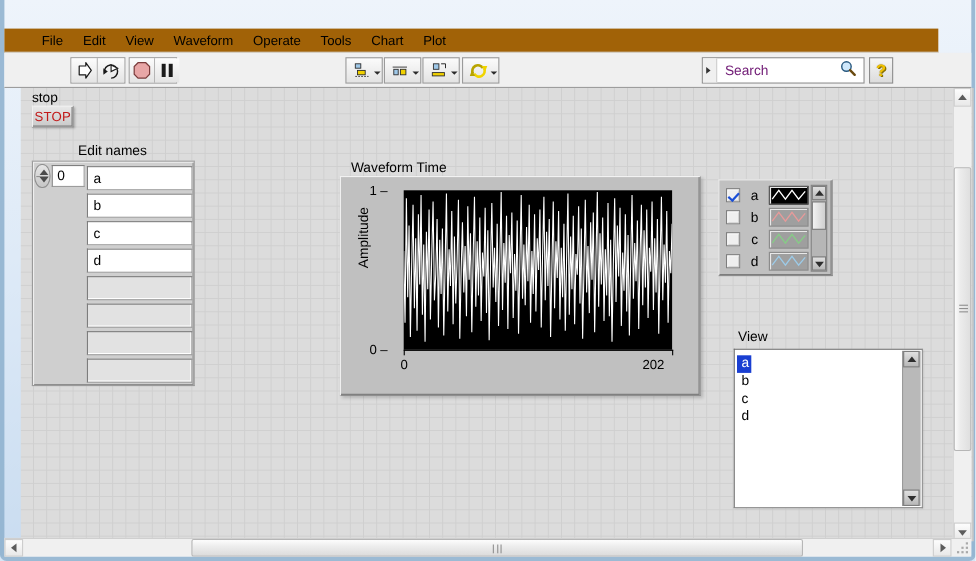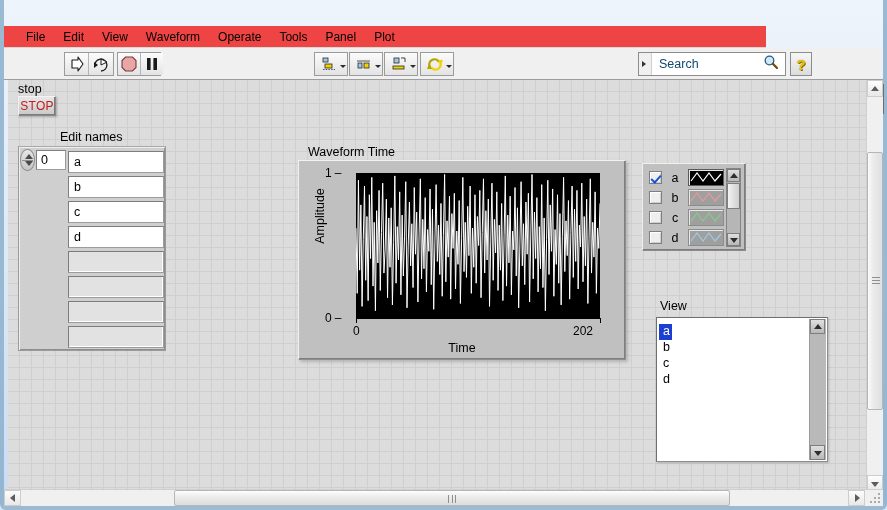--- a/index.html
+++ b/index.html
@@ -94,27 +94,27 @@
     color: #ffffff; font-size: 14px; font-weight: bold;
     display: flex; align-items: center; justify-content: center;
     text-shadow: 0 1px 1px rgba(0,0,0,0.45);
     line-height: 1;
   }
 
   
   .menubar {
     position: absolute;
     left: 4px; top: 26px;
-    width: 762px; height: 22px;
-    background: #ef4444;
+    width: 849px; height: 22px;
+    background: #a16207;
     border-bottom: 1px solid #d8d8d8;
     display: flex;
     align-items: center;
     box-sizing: border-box;
-    padding-left: 14px;
+    padding-left: 26px;
   }
   .menu-item {
     font-size: 12px;
     color: #000;
     padding: 2px 8px;
     margin-right: 2px;
     white-space: nowrap;
   }
 
   
@@ -214,21 +214,21 @@
   .search-handle:after {
     content: ""; position: absolute;
     left: 3px; top: 8px;
     width: 0; height: 0;
     border-top: 3.5px solid transparent;
     border-bottom: 3.5px solid transparent;
     border-left: 4px solid #333;
   }
   .search-ph {
     flex: 1 1 auto;
-    font-size: 12.5px; color: #0c4a6e;
+    font-size: 12.5px; color: #701a75;
     padding-left: 7px;
     white-space: nowrap;
   }
   .help-btn {
     position: absolute;
     left: 786px; top: 4px;
     width: 22px; height: 24px;
     border: 1px solid #8c8c8c;
     background: linear-gradient(180deg,#f6f6f6,#dcdcdc);
     box-sizing: border-box;
@@ -256,21 +256,21 @@
     width: 32px; height: 30px;
     border: 1px solid #6e6e6e;
     background: #f4f4ec;
     box-sizing: border-box;
     overflow: hidden;
   }
 
   
   .panel {
     position: absolute;
-    left: 8px; top: 80px;
+    left: 19px; top: 80px;
     width: 866px; height: 412px;
     background-color: #dcdcdc;
     background-image:
       linear-gradient(to right, #cfcfcf 1px, transparent 1px),
       linear-gradient(to bottom, #cfcfcf 1px, transparent 1px);
     background-size: 12px 12px;
     background-position: -1px -1px;
     overflow: hidden;
     box-sizing: border-box;
     border-right: 1px solid #bdbdbd;
@@ -681,21 +681,21 @@
   <div class="win-frame"></div>
 
 
   <div class="menubar">
     <span class="menu-item">File</span>
     <span class="menu-item">Edit</span>
     <span class="menu-item">View</span>
     <span class="menu-item">Waveform</span>
     <span class="menu-item">Operate</span>
     <span class="menu-item">Tools</span>
-    <span class="menu-item">Panel</span>
+    <span class="menu-item">Chart</span>
     <span class="menu-item">Plot</span>
   </div>
 
   <div class="toolbar">
 
     <div class="tb-group" style="left:60px;width:50px;">
       <div class="tb-btn icon-run">
         <svg width="24" height="22" viewBox="0 0 24 22">
           <polygon points="7,7 13,7 13,4 18,11 13,18 13,15 7,15" fill="#ffffff" stroke="#1a1a1a" stroke-width="1.1" stroke-linejoin="round"></polygon>
         </svg>
@@ -842,21 +842,20 @@
       <div class="chart-plot">
         <svg id="trace-svg" width="244" height="145" viewBox="0 0 244 145" preserveAspectRatio="none">
           <polyline id="trace-poly" fill="none" stroke="#ffffff" stroke-width="1" vector-effect="non-scaling-stroke" points="0.00,55.10 1.21,120.35 2.43,7.25 3.64,97.15 4.86,31.90 6.07,133.40 7.28,66.70 8.50,13.05 9.71,107.30 10.93,43.50 12.14,127.60 13.35,21.75 14.57,85.55 15.78,4.35 17.00,113.10 18.21,49.30 19.42,137.75 20.64,37.70 21.85,89.90 23.06,17.40 24.28,117.45 25.49,59.45 26.71,10.15 27.92,100.05 29.13,76.85 30.35,26.10 31.56,124.70 32.78,44.95 33.99,94.25 35.20,34.80 36.42,131.95 37.63,69.60 38.85,2.90 40.06,110.20 41.27,53.65 42.49,87.00 43.70,18.85 44.92,121.80 46.13,42.05 47.34,102.95 48.56,63.80 49.77,8.70 50.99,134.85 52.20,73.95 53.41,29.00 54.63,92.80 55.84,50.75 57.05,114.55 58.27,14.50 59.48,81.20 60.70,39.15 61.91,129.05 63.12,60.90 64.34,5.80 65.55,105.85 66.77,46.40 67.98,95.70 69.19,24.65 70.41,118.90 71.62,56.55 72.84,78.30 74.05,15.95 75.26,111.65 76.48,36.25 77.69,136.30 78.91,68.15 80.12,11.60 81.33,88.45 82.55,52.20 83.76,101.50 84.98,30.45 86.19,123.25 87.40,62.35 88.62,1.45 89.83,108.75 91.04,47.85 92.26,84.10 93.47,23.20 94.69,126.15 95.90,40.60 97.11,75.40 98.33,20.30 99.54,116.00 100.76,58.00 101.97,91.35 103.18,27.55 104.40,130.50 105.61,65.25 106.83,4.35 108.04,98.60 109.25,49.30 110.47,104.40 111.68,33.35 112.90,82.65 114.11,13.05 115.32,120.35 116.54,55.10 117.75,94.25 118.97,21.75 120.18,110.20 121.39,43.50 122.61,72.50 123.82,17.40 125.03,124.70 126.25,59.45 127.46,5.80 128.68,100.05 129.89,37.70 131.10,87.00 132.32,26.10 133.53,133.40 134.75,68.15 135.96,10.15 137.17,107.30 138.39,46.40 139.60,79.75 140.82,18.85 142.03,117.45 143.24,52.20 144.46,97.15 145.67,30.45 146.89,127.60 148.10,62.35 149.31,2.90 150.53,113.10 151.74,42.05 152.96,89.90 154.17,23.20 155.38,121.80 156.60,58.00 157.81,76.85 159.02,14.50 160.24,102.95 161.45,34.80 162.67,134.85 163.88,71.05 165.09,8.70 166.31,92.80 167.52,50.75 168.74,111.65 169.95,29.00 171.16,81.20 172.38,20.30 173.59,129.05 174.81,60.90 176.02,1.45 177.23,105.85 178.45,39.15 179.66,85.55 180.88,24.65 182.09,118.90 183.30,53.65 184.52,95.70 185.73,11.60 186.95,114.55 188.16,44.95 189.37,137.75 190.59,66.70 191.80,7.25 193.01,101.50 194.23,31.90 195.44,78.30 196.66,15.95 197.87,123.25 199.08,56.55 200.30,91.35 201.51,21.75 202.73,110.20 203.94,40.60 205.15,131.95 206.37,63.80 207.58,4.35 208.80,98.60 210.01,47.85 211.22,82.65 212.44,27.55 213.65,126.15 214.87,59.45 216.08,13.05 217.29,104.40 218.51,36.25 219.72,88.45 220.94,17.40 222.15,116.00 223.36,52.20 224.58,73.95 225.79,10.15 227.00,108.75 228.22,43.50 229.43,92.80 230.65,26.10 231.86,130.50 233.07,65.25 234.29,5.80 235.50,100.05 236.72,49.30 237.93,84.10 239.14,18.85 240.36,120.35 241.57,55.10 242.79,75.40 244.00,30.45"></polyline>
         </svg>
       </div>
       <i class="axis-line-x"></i>
       <i class="tickmark" style="left:57px; top:157px; width:1px; height:5px;"></i>
       <i class="tickmark" style="left:301px; top:157px; width:1px; height:5px;"></i>
       <span class="xtick xtick-l">0</span>
       <span class="xtick xtick-r">202</span>
-      <span class="xaxis-label">Time</span>
     </div>
 
     <div class="legend-box" style="left:634px; top:83px;">
       <div class="legend-row">
         <span class="lg-check checked"></span>
         <span class="lg-name">a</span>
         <span class="lg-swatch active">
           <svg width="34" height="15" viewBox="0 0 34 15">
               <polyline points="2,11 8,3 14,11 20,3 26,11 32,4" fill="none" stroke="#ffffff" stroke-width="1.2"></polyline>
             </svg>

